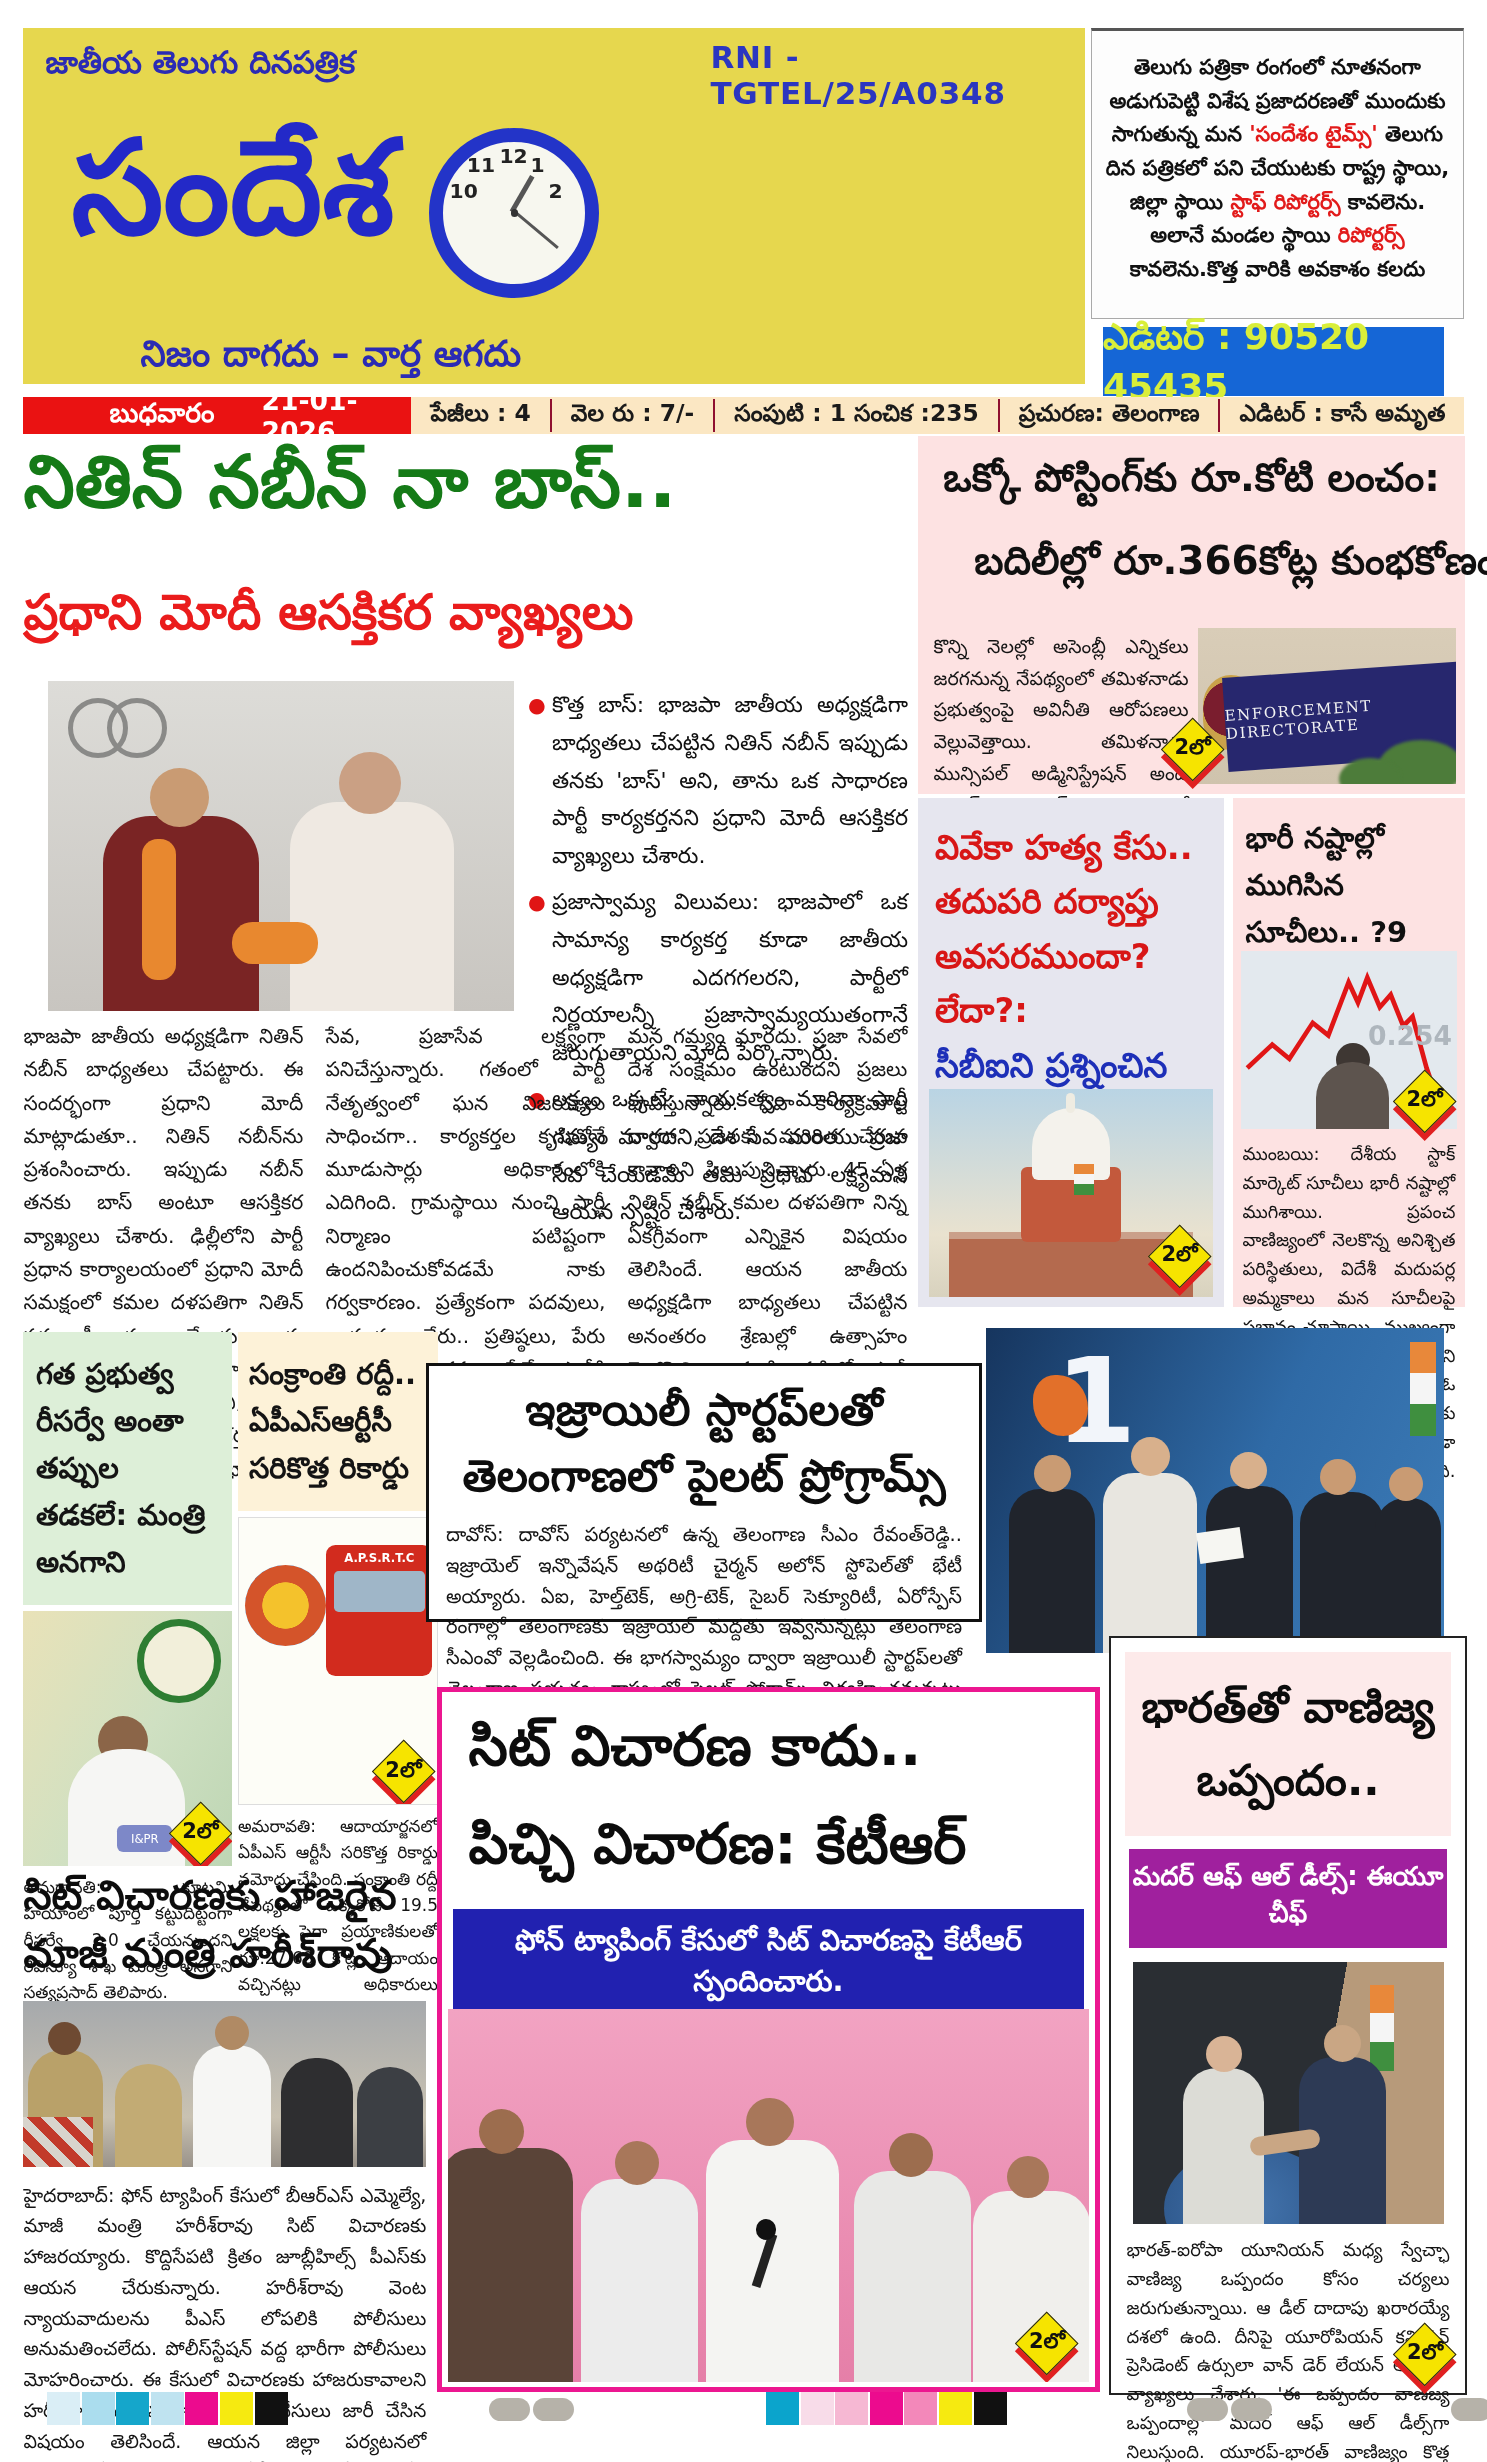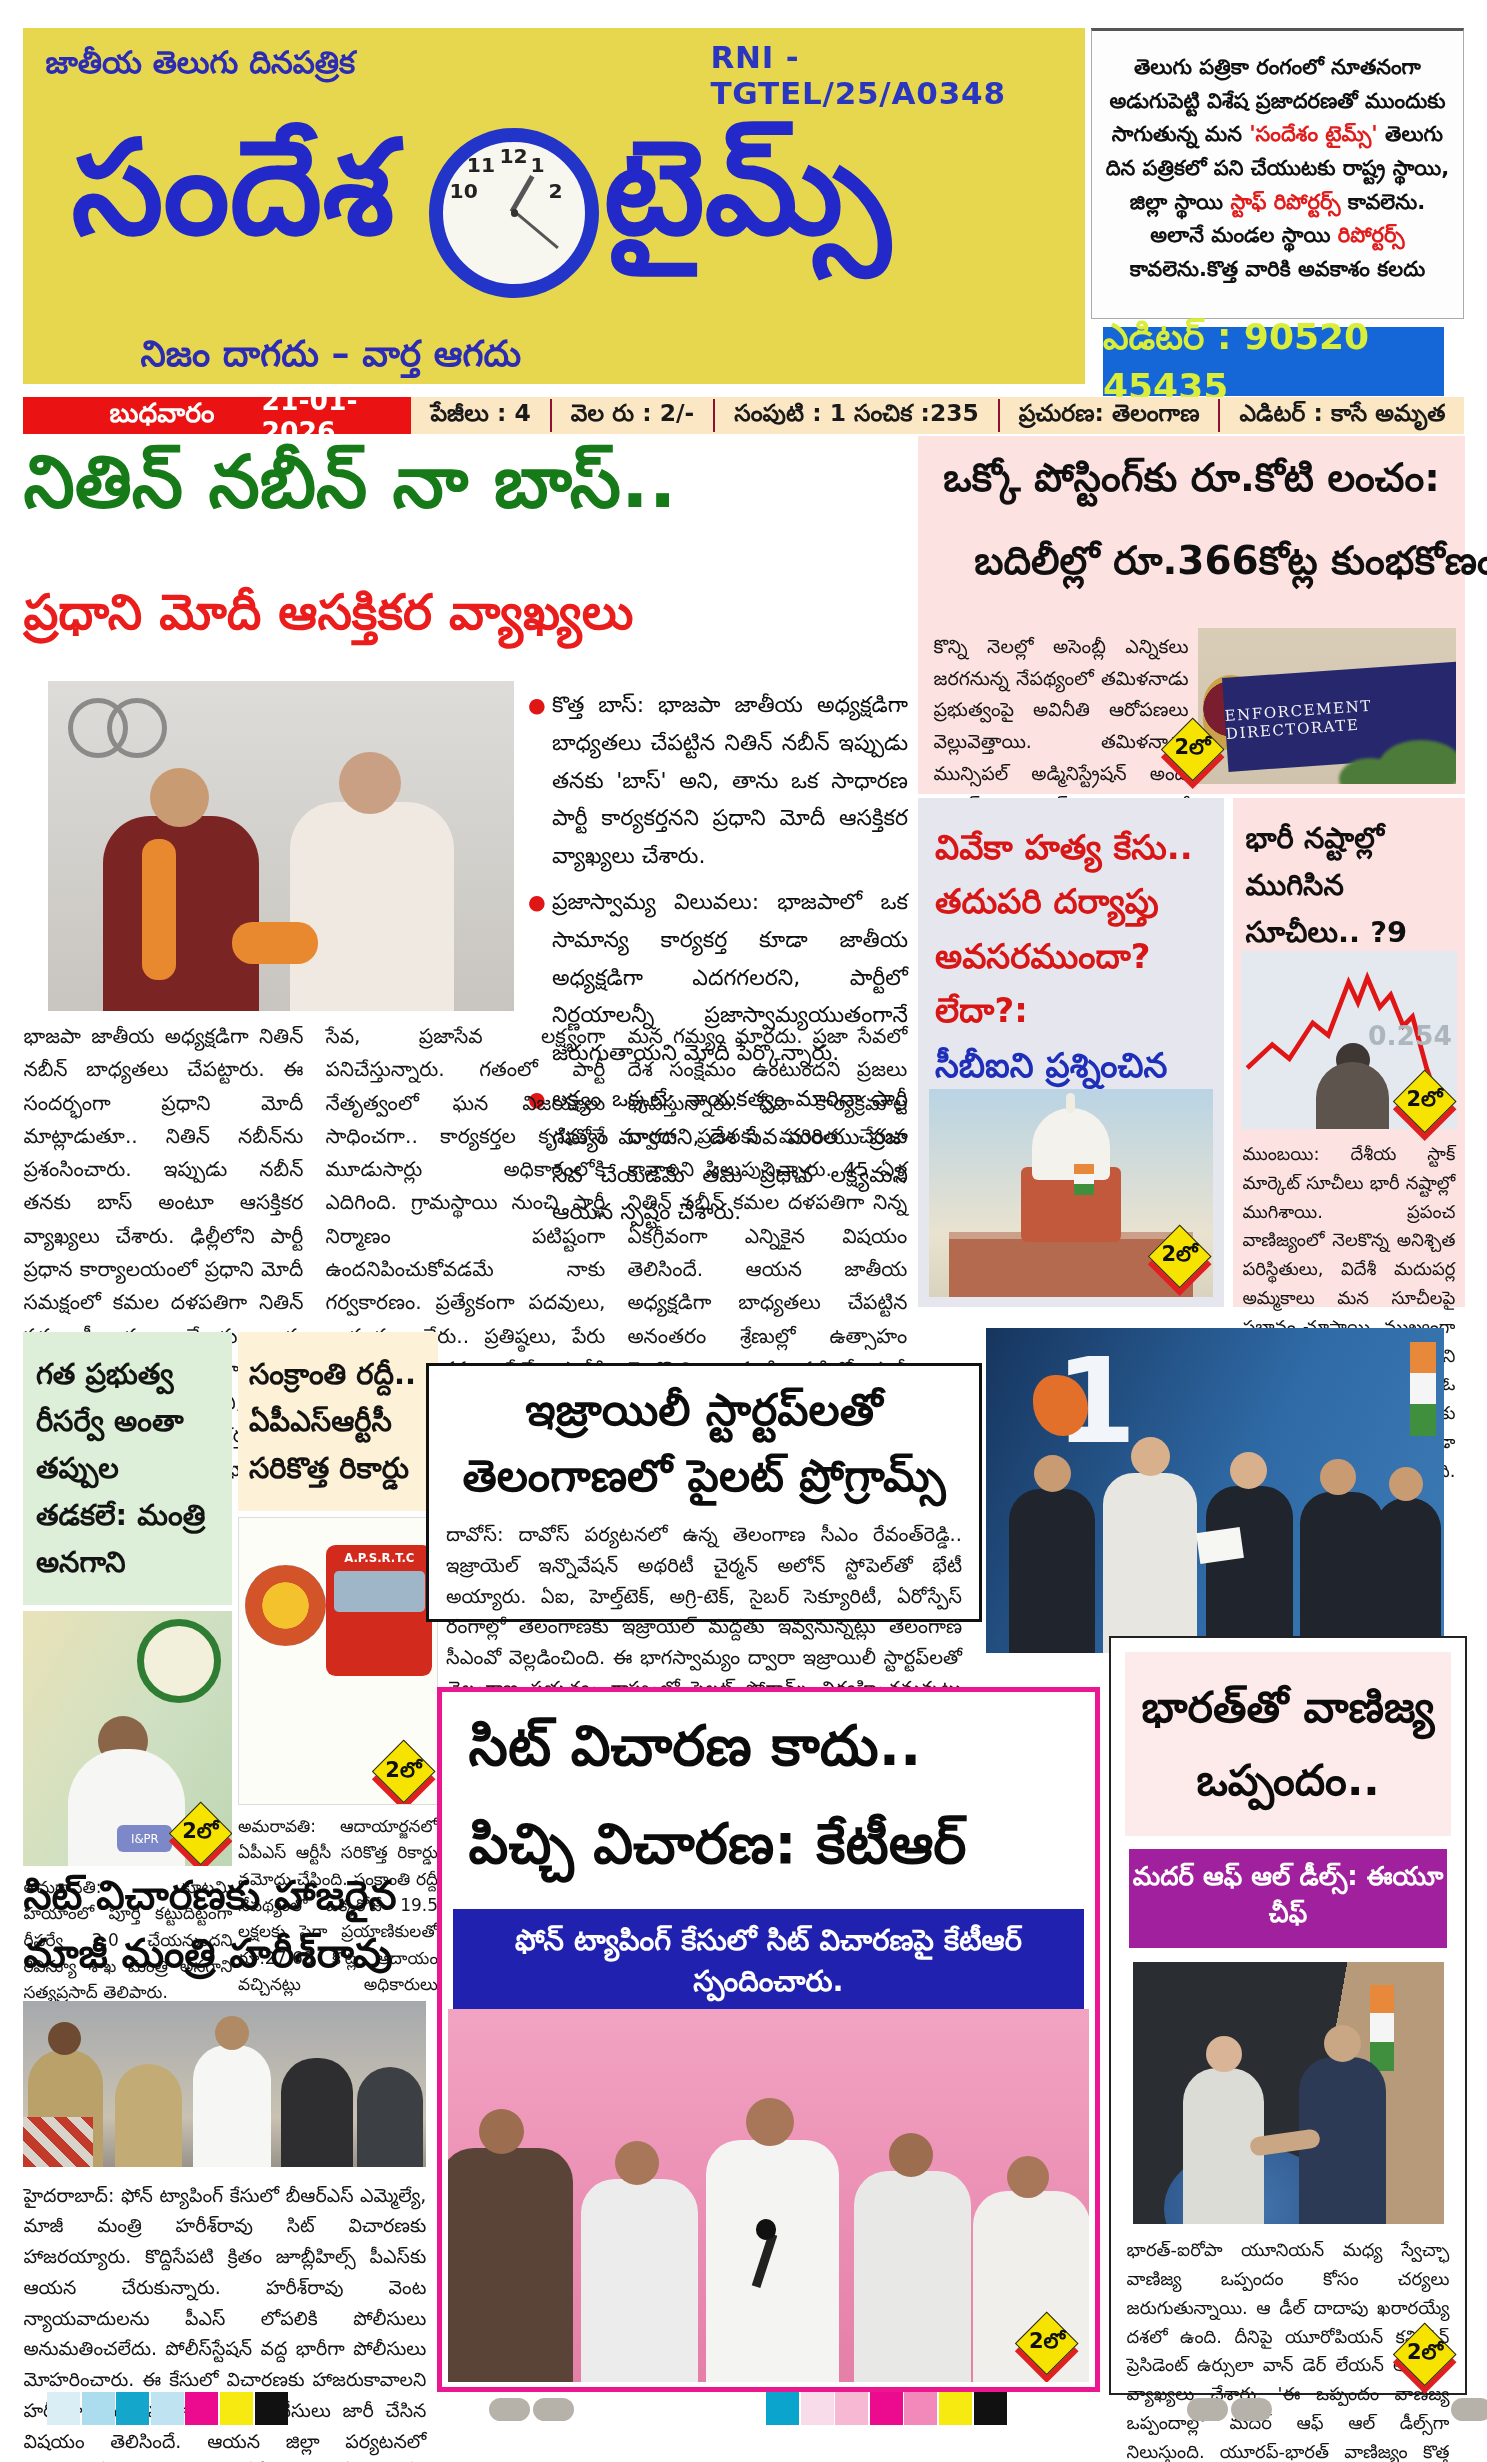--- a/index.html
+++ b/index.html
@@ -187,36 +187,35 @@
     <div id="clock" class="abs">
       <span class="cknum" style="left:56px;top:1.6px;">12</span>
       <span class="cknum" style="left:87px;top:11px;">1</span>
       <span class="cknum" style="left:105px;top:37px;">2</span>
       <span class="cknum" style="left:6.2px;top:37px;">10</span>
       <span class="cknum" style="left:23.4px;top:11px;">11</span>
       <div id="handH" class="hand"></div>
       <div id="handM" class="hand"></div>
       <div id="ckdot"></div>
     </div>
-    <div id="logoR" class="abs">టైమ్స్</div>
     <div id="tagline" class="abs">నిజం దాగదు – వార్త ఆగదు</div>
   </div>
 
   <div id="recruit" class="abs">
     <span>తెలుగు పత్రికా రంగంలో నూతనంగా అడుగుపెట్టి విశేష ప్రజాదరణతో ముందుకు సాగుతున్న మన </span><span class="red">'సందేశం టైమ్స్'</span><span> తెలుగు దిన పత్రికలో పని చేయుటకు రాష్ట్ర స్థాయి, జిల్లా స్థాయి </span><span class="red">స్టాఫ్ రిపోర్టర్స్</span><span> కావలెను. అలానే మండల స్థాయి </span><span class="red">రిపోర్టర్స్</span><span> కావలెను.కొత్త వారికి అవకాశం కలదు</span>
   </div>
   <div id="edphone" class="abs">ఎడిటర్ : 90520 45435</div>
 
   <div id="dateline" class="abs">
     <div id="daydate">
       <span>బుధవారం</span>
       <span>21-01-2026</span>
     </div>
     <span class="dl-item">పేజీలు : 4</span>
-    <span class="dl-item">వెల రు : 2/-</span>
+    <span class="dl-item">వెల రు : 7/-</span>
     <span class="dl-item">సంపుటి : 1 సంచిక :235</span>
     <span class="dl-item">ప్రచురణ: తెలంగాణ</span>
     <span class="dl-item">ఎడిటర్ :   కాసే అమృత</span>
   </div>
 
   <div id="leadH" class="abs">నితిన్ నబీన్ నా బాస్..</div>
   <div id="leadSub" class="abs">ప్రధాని మోదీ ఆసక్తికర వ్యాఖ్యలు</div>
 
   <div id="leadPhoto" class="abs">
     <div class="ring" style="left:20.3px;top:17px;width:50px;height:50px;"></div>

